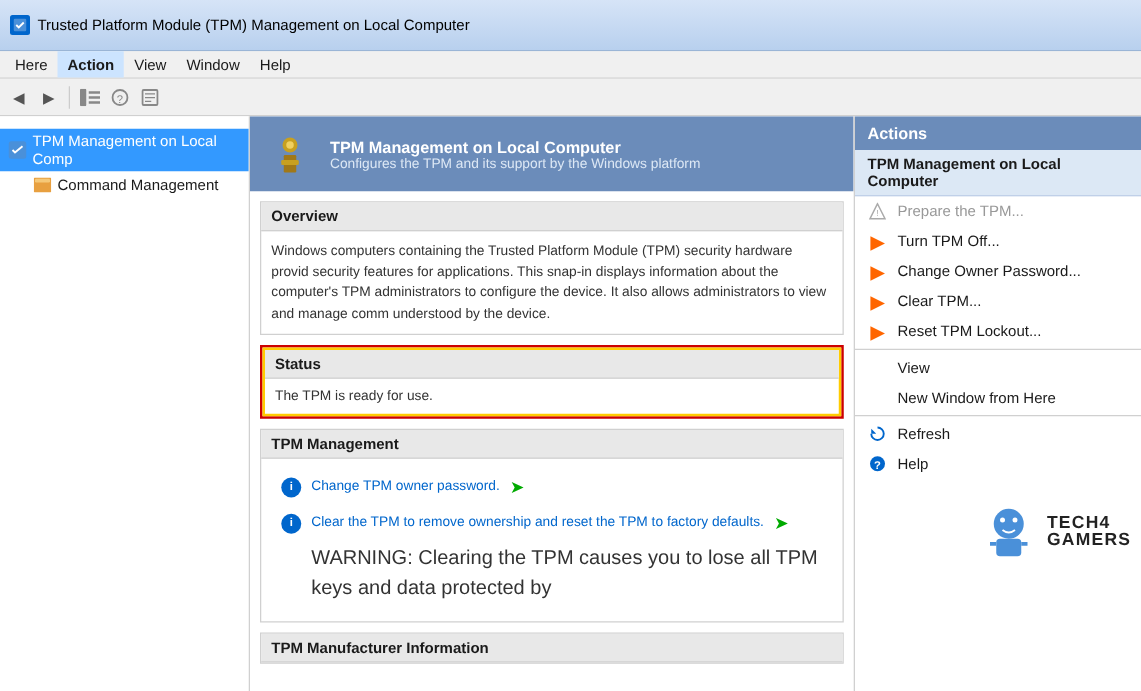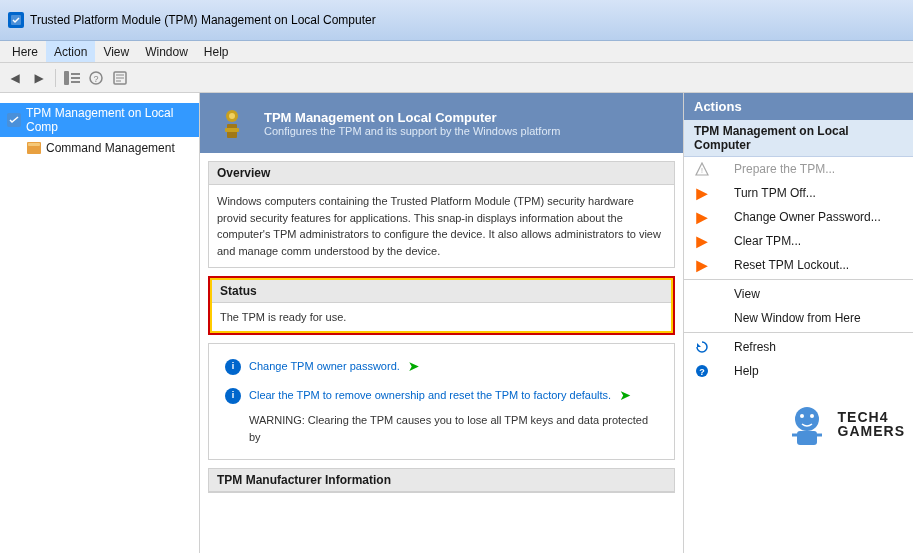--- a/index.html
+++ b/index.html
@@ -45,21 +45,21 @@
     }
     .menu-item {
       padding: 2px 8px;
       cursor: pointer;
       font-size: 12px;
       color: #1a1a1a;
       height: 100%;
       display: flex;
       align-items: center;
     }
-    .menu-item.active { background: #cce4ff; }
+    .menu-item.active { background: #cce4ff; font-weight: bold; }
 
     
     .toolbar {
       background: #f0f0f0;
       height: 30px;
       display: flex;
       align-items: center;
       padding: 0 4px;
       border-bottom: 1px solid #d0d0d0;
       gap: 2px;
@@ -223,21 +223,21 @@
       align-items: center;
       justify-content: center;
       flex-shrink: 0;
     }
     .arrow-icon {
       color: #00aa00;
       font-size: 14px;
     }
     .warning-text {
       padding: 2px 8px 6px 32px;
-      font-size: 11px;
+      font-size: 16px;
       color: #333;
     }
 
     .manufacturer-row {
       display: flex;
       gap: 24px;
       padding: 4px 8px;
       font-size: 11px;
     }
 
@@ -264,21 +264,21 @@
       color: #1a1a1a;
       border-bottom: 1px solid #c0d0e8;
     }
     .action-item {
       display: flex;
       align-items: center;
       padding: 4px 10px;
       cursor: pointer;
       font-size: 12px;
       color: #1a1a1a;
-      gap: 24px;
+      gap: 8px;
       min-height: 24px;
       text-align: right;
     }
     .action-item.disabled { color: #999; cursor: default; }
     .action-item-icon {
       width: 16px;
       height: 16px;
       display: flex;
       align-items: center;
       justify-content: center;
@@ -392,20 +392,21 @@
       </div>
 
       <div class="status-section">
         <div class="status-section-inner">
           <div class="status-section-header">Status</div>
           <div class="status-section-body">The TPM is ready for use.</div>
         </div>
       </div>
 
       <div class="section">
+        <div class="section-header">TPM Management</div>
         <div class="section-body">
           <div class="tpm-mgmt-item">
             <span class="info-icon">i</span>
             <span>Change TPM owner password.</span>
             <span class="arrow-icon">➤</span>
           </div>
           <div class="tpm-mgmt-item">
             <span class="info-icon">i</span>
             <span>Clear the TPM to remove ownership and reset the TPM to factory defaults.</span>
             <span class="arrow-icon">➤</span>

